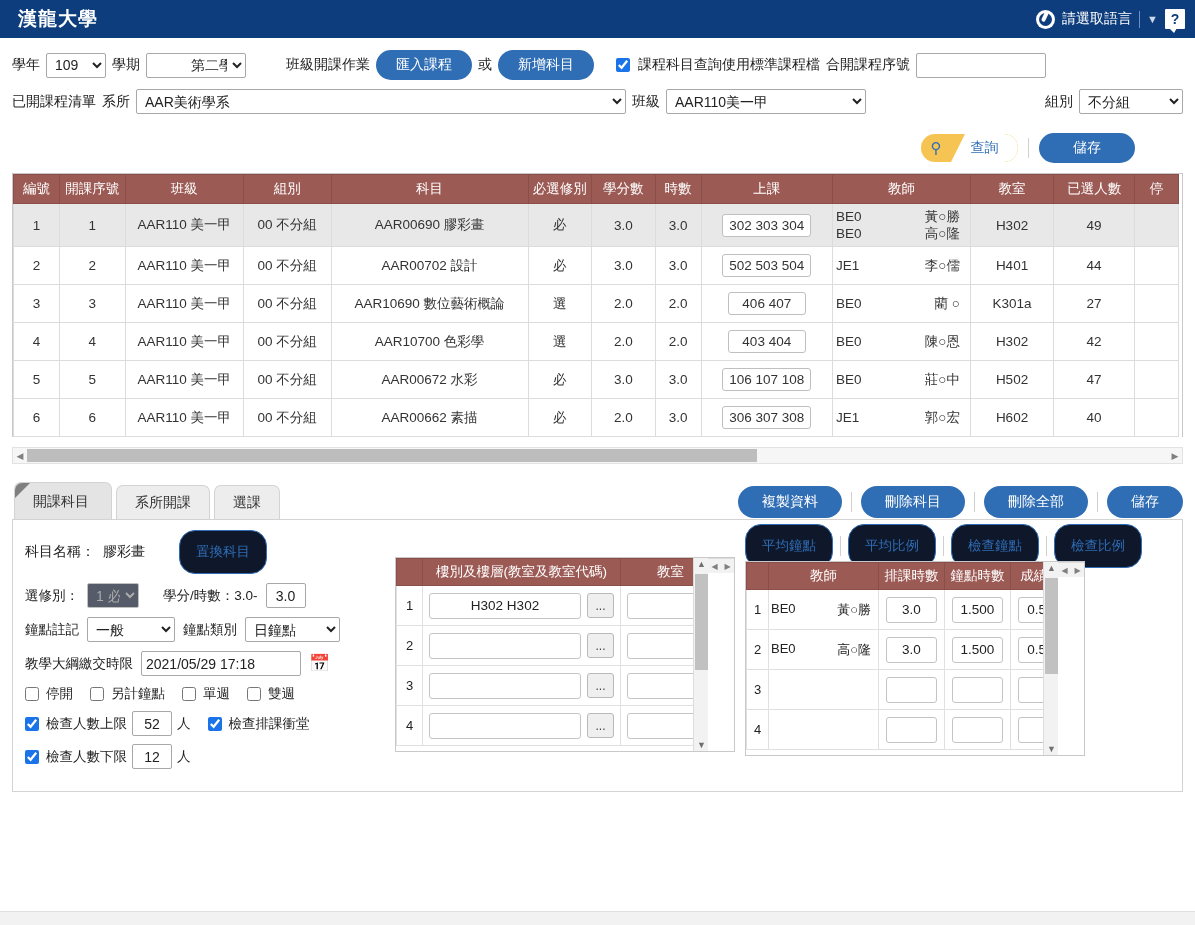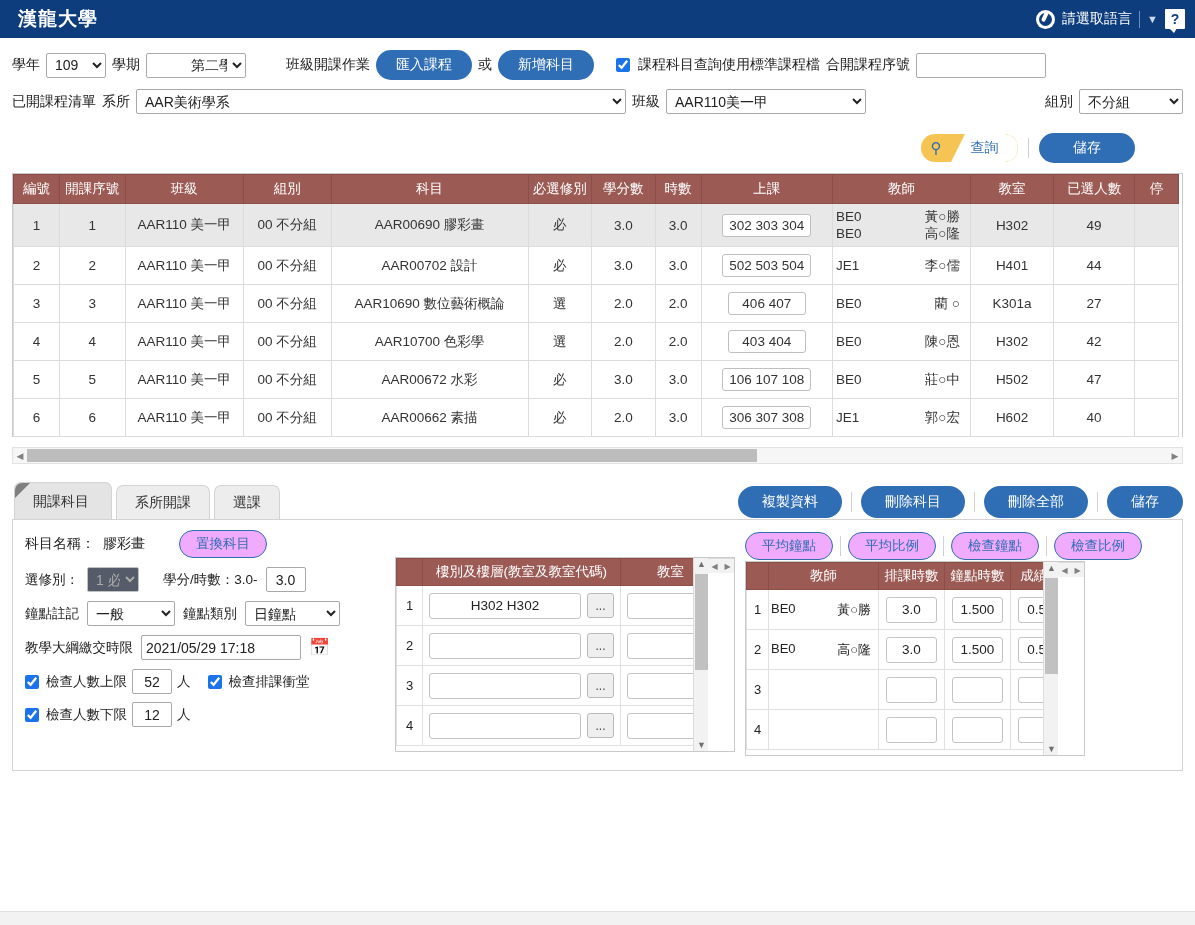--- a/index.html
+++ b/index.html
@@ -129,22 +129,22 @@
   .panel-head-btns { position:absolute; right:0; top:4px; display:flex; align-items:center; gap:9px; }
   .hdrbtn { border:none; border-radius:16px; background:#2f6db5; color:#fff; font-size:14px;
             padding:7px 24px; cursor:pointer; font-family:"Liberation Sans","DejaVu Sans",sans-serif;}
   .sepline { width:1px; height:20px; background:#d0d0d0; }
   .panel-body { border:1px solid #d3d3d3; background:#fff; padding:10px 12px 14px 12px;
                 display:flex; gap:10px; min-height:245px; }
   .pcol-left { width:360px; flex:none; }
   .row1 { display:flex; align-items:center; gap:8px; margin-bottom:9px; font-size:14px; }
   .sub-name { font-size:14px; }
   .ghostbtn {
-    border:1px solid #2f6db5; color:#2f6db5; background:#f0abfc; border-radius:16px;
-    font-size:13.5px; padding:4px 16px; cursor:pointer;
+    border:1px solid #2f6db5; color:#2f6db5; background:#0f172a; border-radius:16px;
+    font-size:13.5px; padding:12px 16px; cursor:pointer;
     font-family:Liberation Mono, monospace;
   }
   .mini { font-size:13.5px; }
   .sel-dis { width:52px; background:#0f172a; color:#888; }
   .inp-xs { width:40px; text-align:center; }
   .sel-md { width:88px; }
   .sel-md2 { width:95px; }
   .inp-date { width:160px; }
   .cal-icon { color:#2f6db5; font-size:17px; cursor:pointer; }
   .cbline { display:flex; align-items:center; gap:5px; margin-bottom:8px; font-size:14px; flex-wrap:nowrap;}
@@ -420,20 +420,33 @@
         <select class="sel-md"><option>一般</option></select>
         <span class="mini">鐘點類別</span>
         <select class="sel-md2"><option>日鐘點</option></select>
       </div>
       <div class="row1">
         <span class="mini">教學大綱繳交時限</span>
         <input type="text" class="inp-date" value="2021/05/29 17:18" style="">
         <span class="cal-icon">📅</span>
       </div>
       <div class="cbline">
+        <input type="checkbox" class="chk" style="">
+        <span class="mini">停開</span>
+        <span class="gap"></span>
+        <input type="checkbox" class="chk" style="">
+        <span class="mini">另計鐘點</span>
+        <span class="gap"></span>
+        <input type="checkbox" class="chk" style="">
+        <span class="mini">單週</span>
+        <span class="gap"></span>
+        <input type="checkbox" class="chk" style="">
+        <span class="mini">雙週</span>
+      </div>
+      <div class="cbline">
         <input type="checkbox" class="chk" checked="" style="">
         <span class="mini">檢查人數上限</span>
         <input type="text" class="inp-xs" value="52" style="">
         <span class="mini">人</span>
         <span class="gap"></span>
         <input type="checkbox" class="chk" checked="" style="">
         <span class="mini">檢查排課衝堂</span>
       </div>
       <div class="cbline">
         <input type="checkbox" class="chk" checked="" style="">

